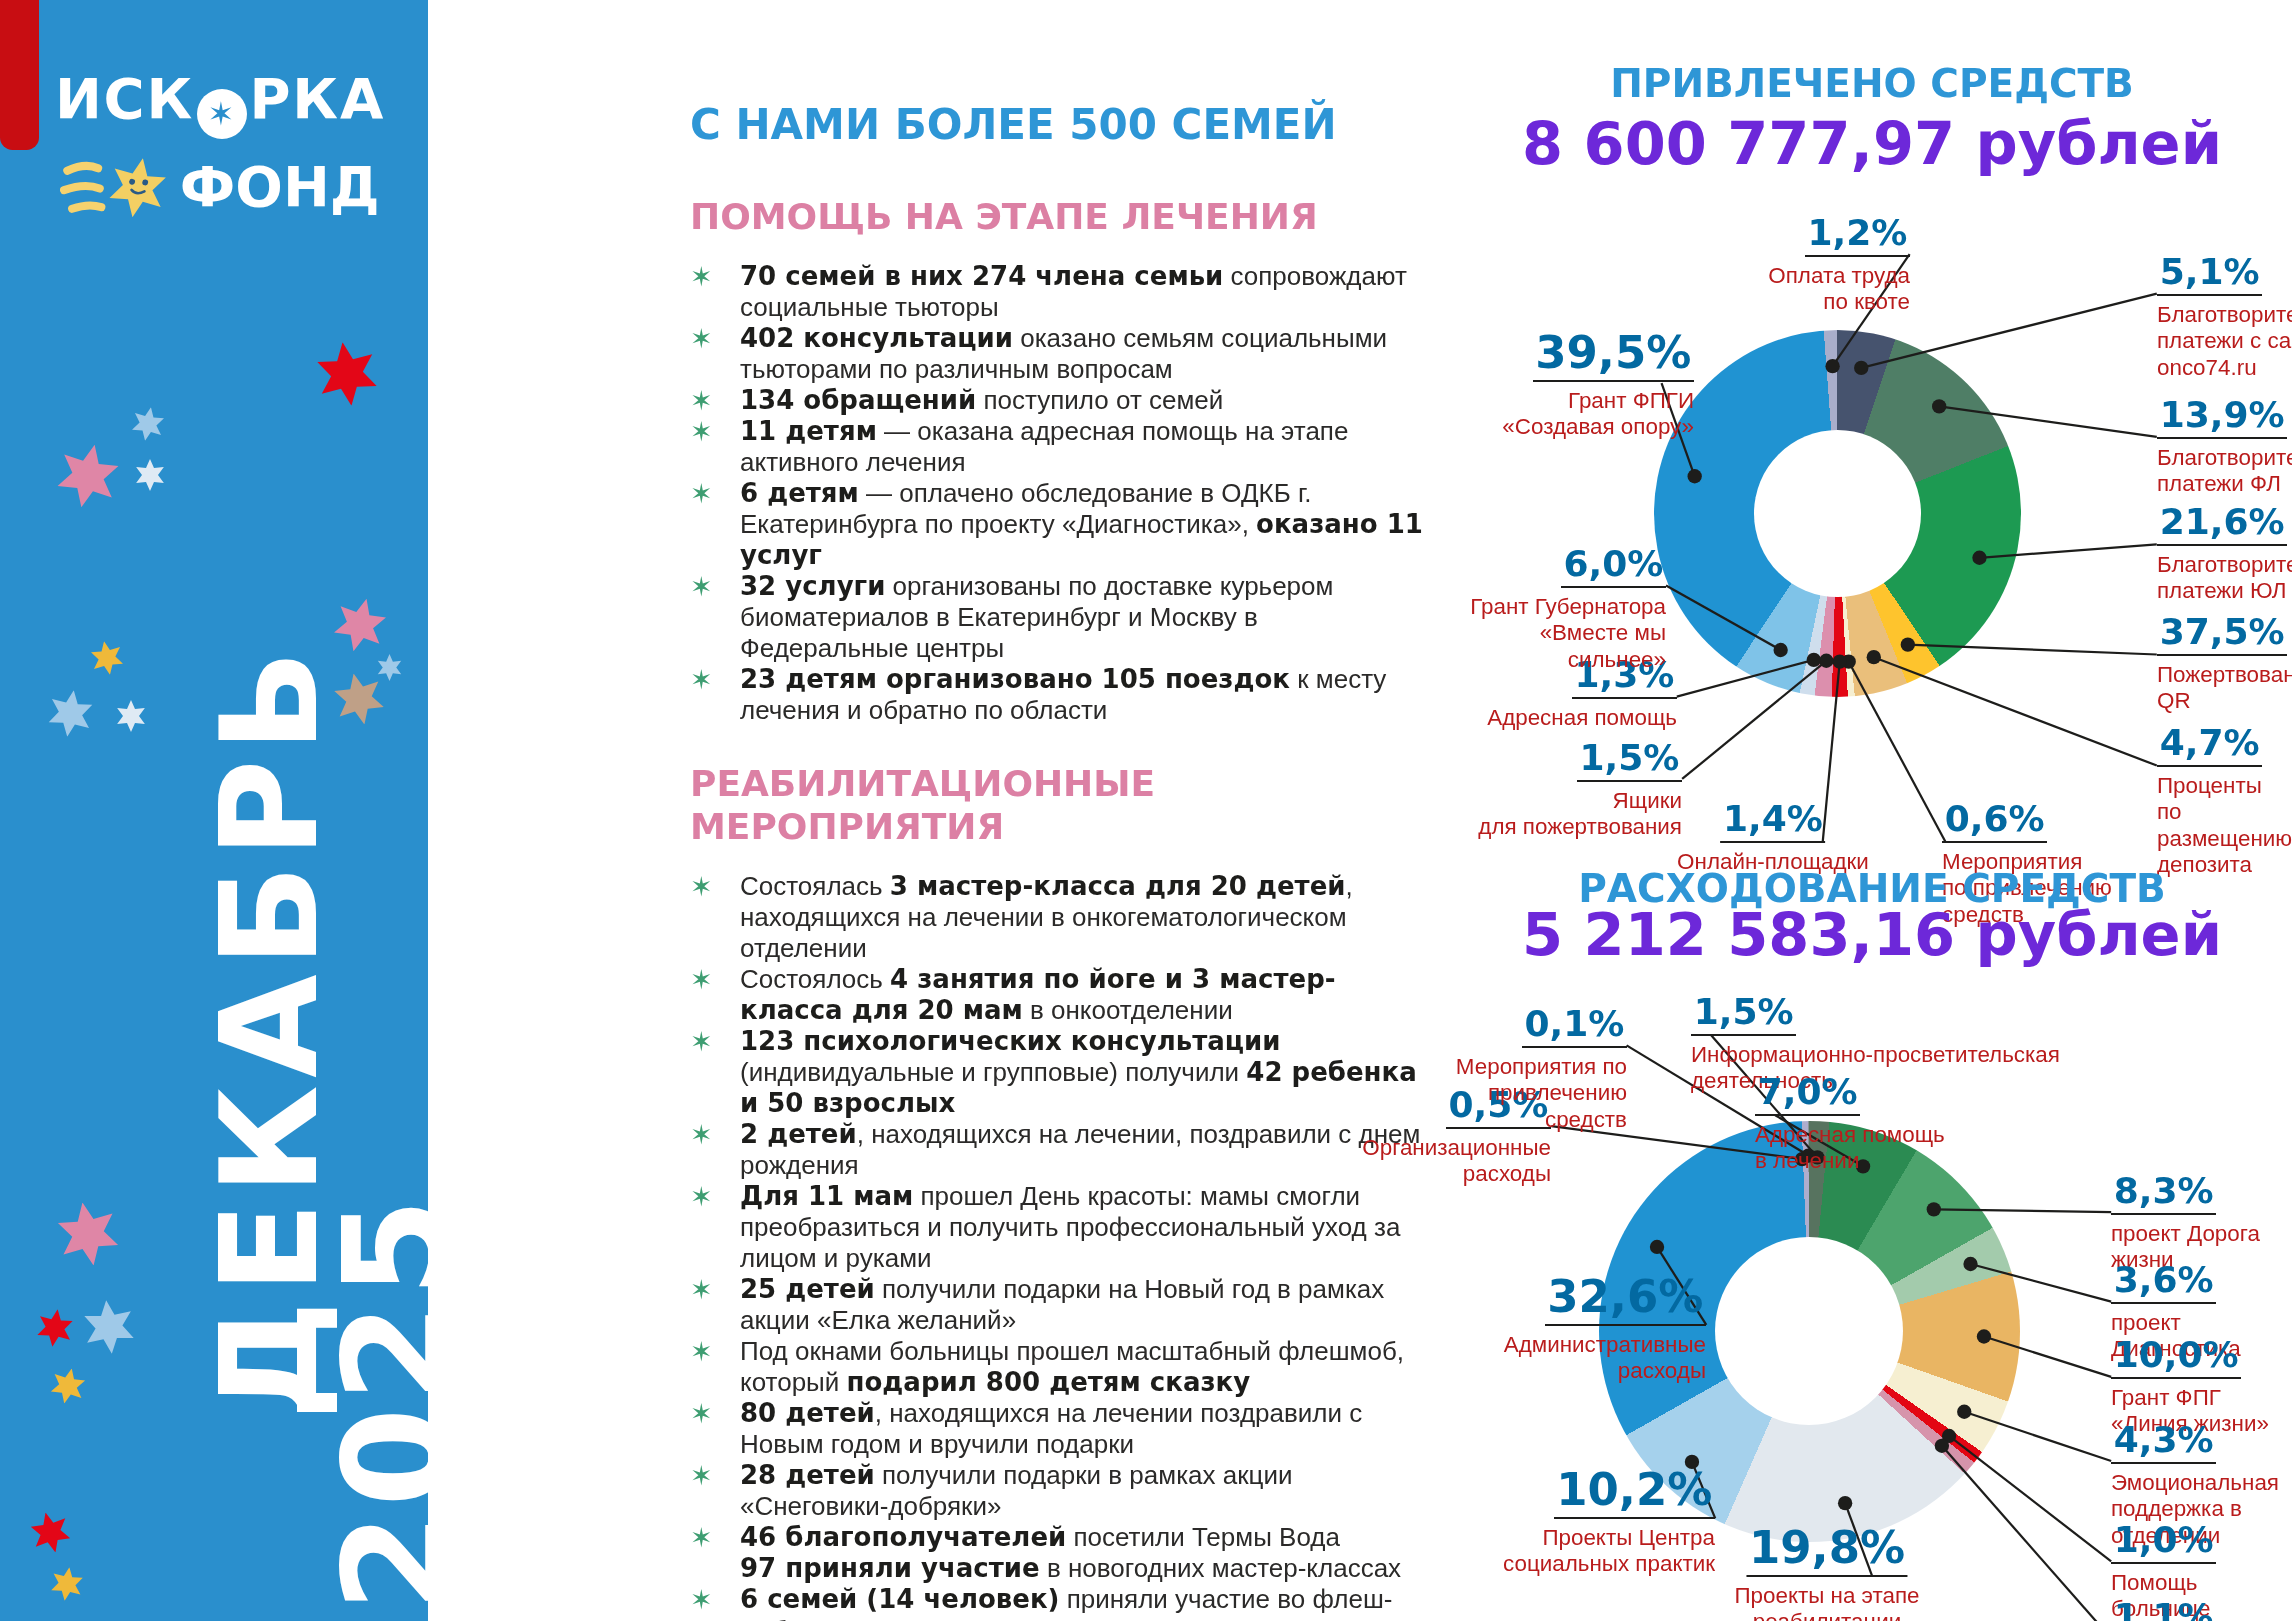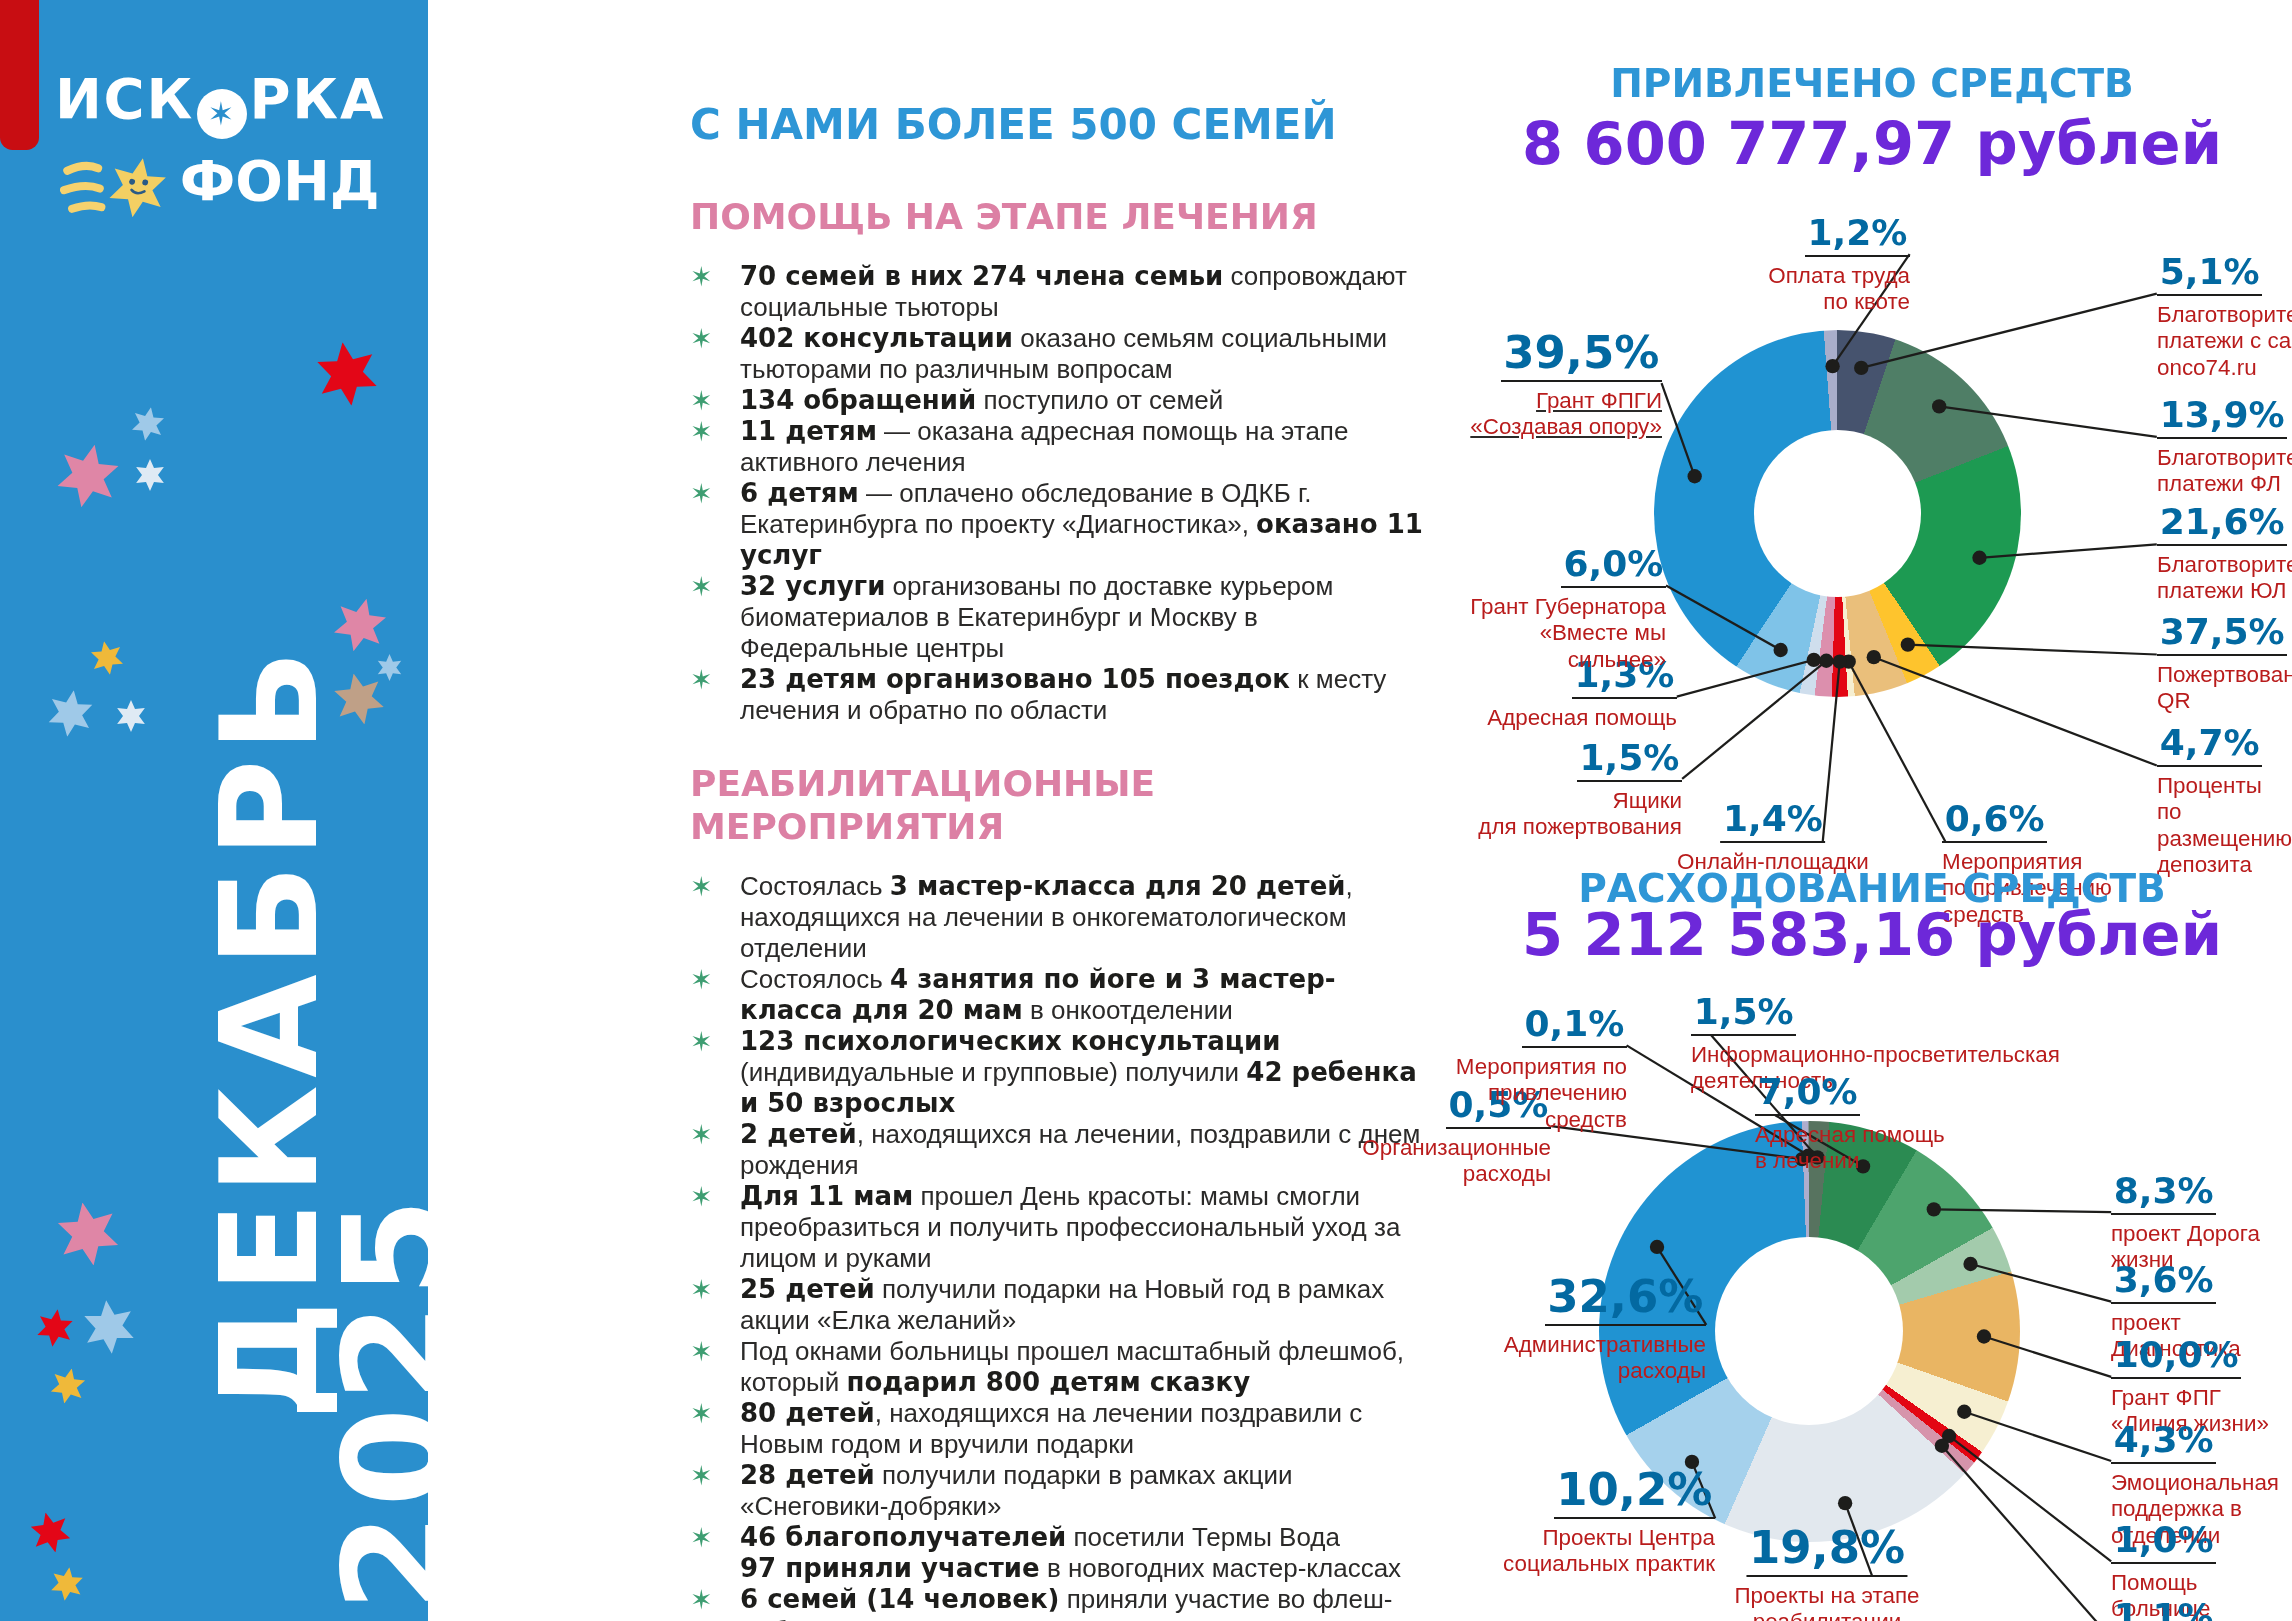--- a/index.html
+++ b/index.html
@@ -8,21 +8,21 @@
     font-family:"Liberation Sans",sans-serif;color:#2b2a29;
   }
   
   .sidebar{position:absolute;left:0;top:0;width:428px;height:1622px;background:#2a8fcd;}
   .corner{position:absolute;left:0;top:0;width:39px;height:150px;background:#c80d12;border-radius:0 0 12.5px 12.5px;}
   .logo{position:absolute;left:0;top:66px;width:440px;text-align:center;color:#fff;
         font-family:"DejaVu Sans",sans-serif;font-weight:bold;}
   .logo-line1{font-size:56px;letter-spacing:1.8px;}
   .logo-o{display:inline-flex;width:50px;height:50px;border-radius:50%;background:#fff;color:#2a8fcd;
           align-items:center;justify-content:center;font-size:32px;vertical-align:-7.2px;margin:0 2.7px;}
-  .logo-line2{margin-top:9px;display:flex;justify-content:center;gap:12.5px;font-size:56px;}
+  .logo-line2{margin-top:9px;display:flex;align-items:center;justify-content:center;gap:12.5px;font-size:56px;}
   .vt{position:absolute;transform-origin:0 0;transform:rotate(-90deg);color:#fff;white-space:nowrap;
       font-family:"DejaVu Sans",sans-serif;font-weight:bold;}
   .vt.month{left:192px;top:1420px;font-size:134px;letter-spacing:7.2px;}
   .vt.year{left:312px;top:1612px;font-size:143px;letter-spacing:5.4px;}
   .sstar{position:absolute;}
   
   .middle{position:absolute;left:690px;top:100px;width:740px;}
   .headline{font-family:"DejaVu Sans",sans-serif;font-weight:bold;font-size:42px;line-height:50px;
             color:#2e96d6;margin:0 0 45px 0;}
   .sec-title{font-family:"DejaVu Sans",sans-serif;font-weight:bold;font-size:36px;line-height:43px;
@@ -326,21 +326,21 @@
     <span class="pv">1,3%</span>
     <div class="pl">Адресная помощь</div>
   </div>
 
   <div class="callout r" style="top: 494px; right: 627px;">
     <span class="pv">6,0%</span>
     <div class="pl">Грант Губернатора
 «Вместе мы сильнее»</div>
   </div>
 
-  <div class="callout r big" style="top: 279px; right: 631px; text-decoration: underline;">
+  <div class="callout r big" style="top: 279px; right: 599px;">
     <span class="pv">39,5%</span>
     <div class="pl">Грант ФПГИ
 «Создавая опору»</div>
   </div>
 
   <div class="callout r" style="top: 163px; right: 383px;">
     <span class="pv">1,2%</span>
     <div class="pl">Оплата труда
 по квоте</div>
   </div>

